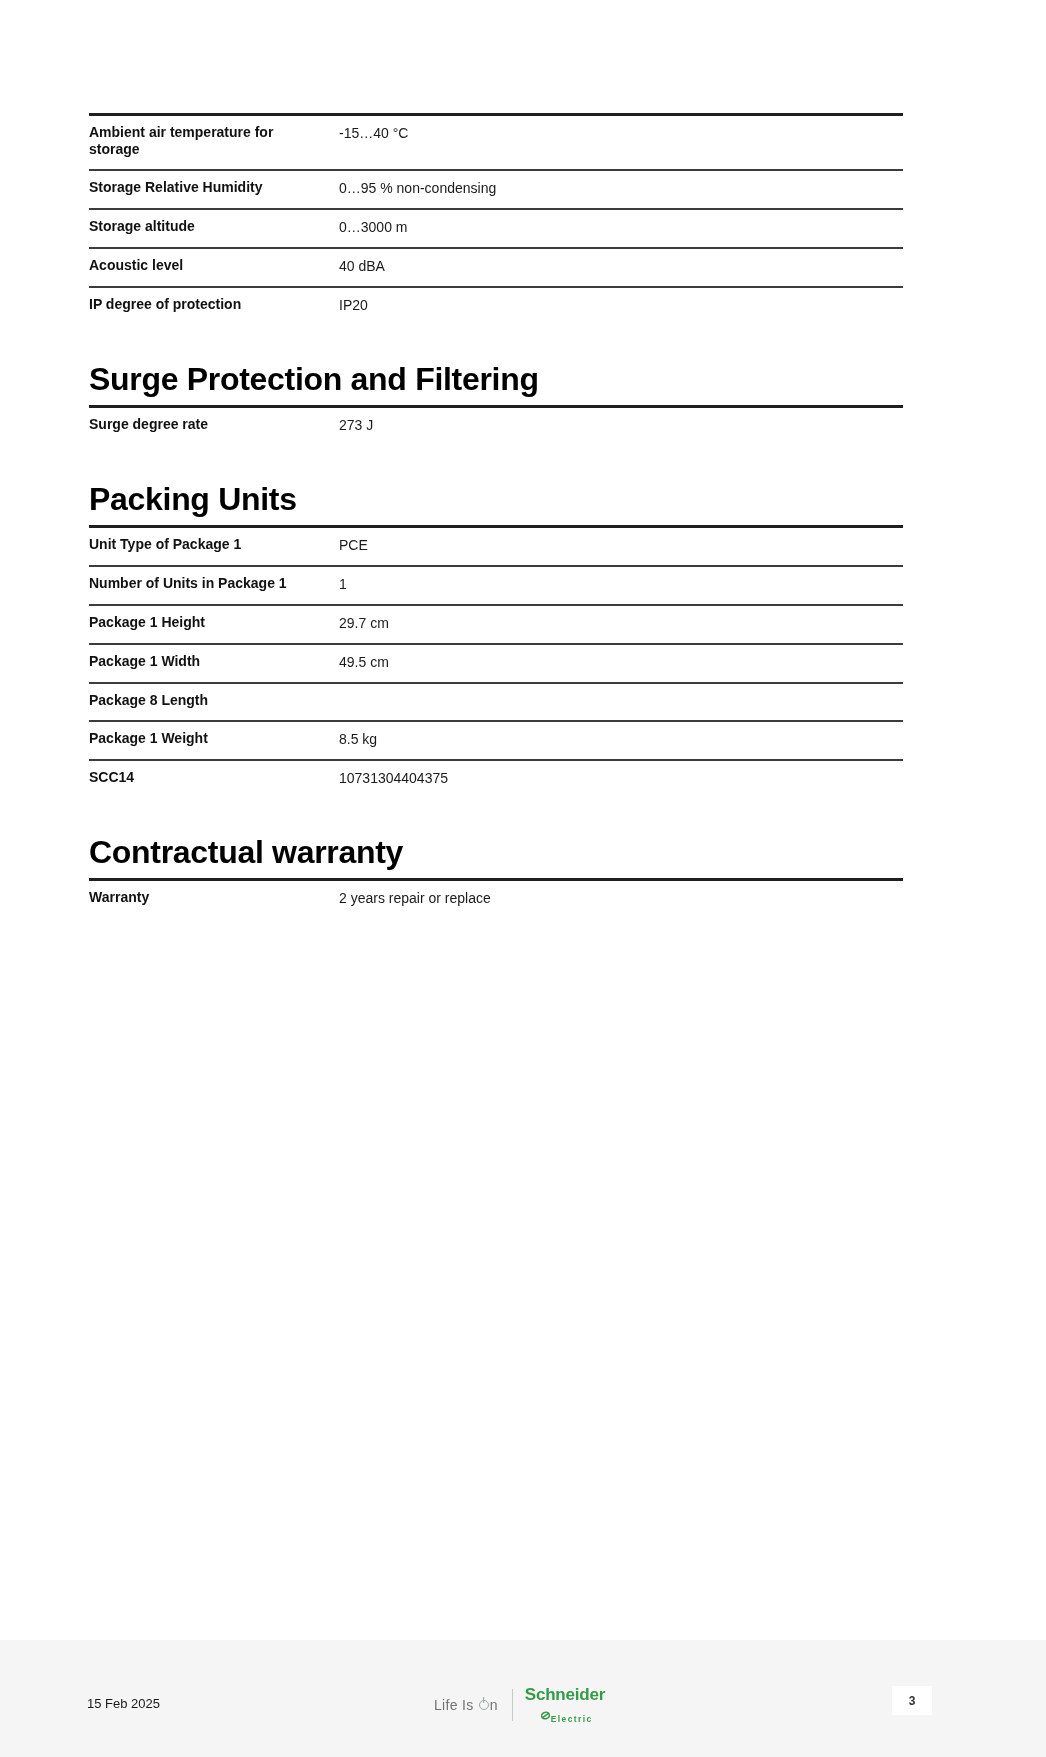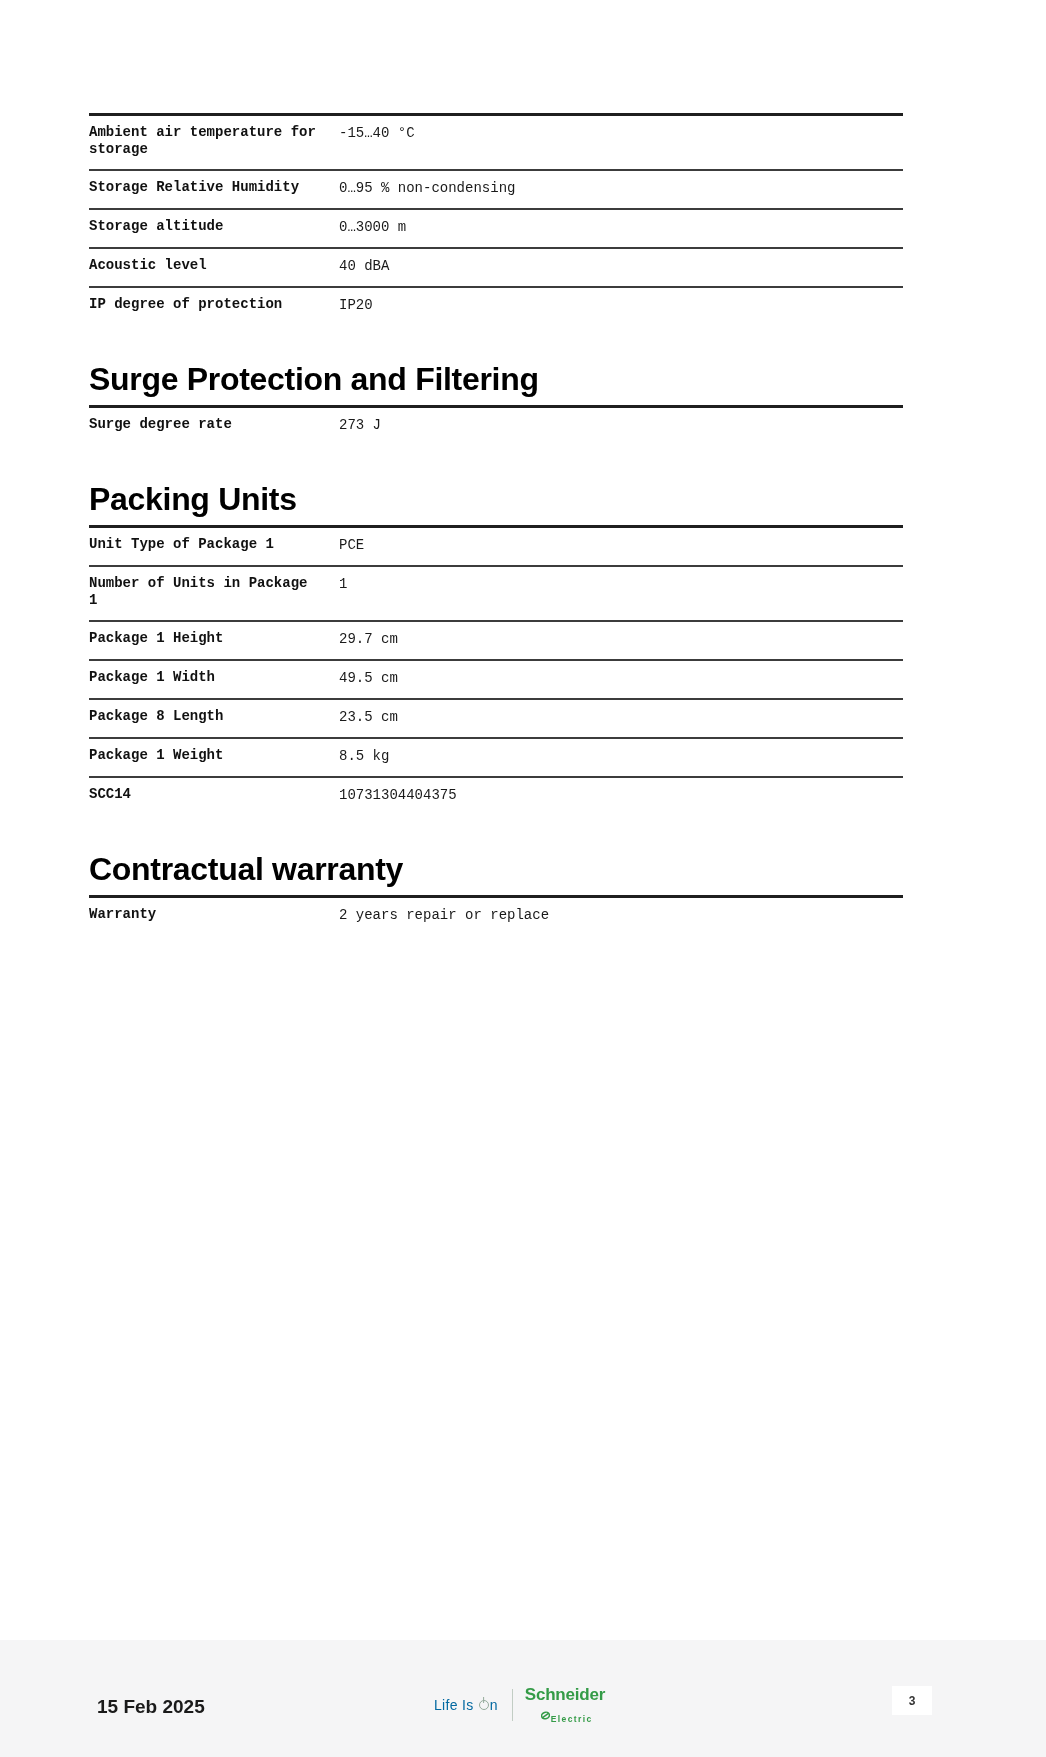--- a/index.html
+++ b/index.html
@@ -24,21 +24,21 @@
 
   .section-title {
     font-size: 32px;
     font-weight: bold;
     color: #000000;
     letter-spacing: -0.3px;
     margin-top: 36px;
     margin-bottom: 7px;
   }
 
-  .spec-table { border-top: 3px solid #1f1f1f; width: 100%; font-family: Liberation Mono, monospace; }
+  .spec-table { border-top: 3px solid #1f1f1f; width: 100%; }
 
   .spec-row {
     display: flex;
     align-items: flex-start;
     padding: 8px 0 11px 0;
     border-bottom: 2px solid #3c3c3c;
   }
   .spec-row:last-child { border-bottom: none; }
 
   .spec-label {
@@ -60,37 +60,37 @@
 
   
   .footer {
     position: absolute;
     left: 0; right: 0; bottom: 0;
     height: 117px;
     background: #f5f5f6;
   }
   .footer-date {
     position: absolute;
-    left: 97px;
+    left: 87px;
     top: 56px;
-    font-size: 19px;
-    font-weight: bold;
+    font-size: 13px;
+    font-weight: normal;
     color: #1a1a1a;
   }
   .footer-logo-group {
     position: absolute;
     left: 50%;
     top: 46px;
     transform: translateX(-52%);
     display: flex;
     align-items: center;
   }
   .tagline {
     font-size: 14px;
-    color: #0369a1;
+    color: #737373;
     letter-spacing: 0.3px;
     display: flex;
     align-items: center;
     white-space: pre;
   }
   .power-o {
     position: relative;
     display: inline-block;
     width: 10px;
     height: 10px;
@@ -202,21 +202,20 @@
       <div class="spec-row">
         <div class="spec-label">Package 1 Height</div>
         <div class="spec-value">29.7 cm</div>
       </div>
       <div class="spec-row">
         <div class="spec-label">Package 1 Width</div>
         <div class="spec-value">49.5 cm</div>
       </div>
       <div class="spec-row">
         <div class="spec-label">Package 8 Length</div>
-        <div class="spec-value">23.5 cm</div>
       </div>
       <div class="spec-row">
         <div class="spec-label">Package 1 Weight</div>
         <div class="spec-value">8.5 kg</div>
       </div>
       <div class="spec-row">
         <div class="spec-label">SCC14</div>
         <div class="spec-value">10731304404375</div>
       </div>
     </div>

